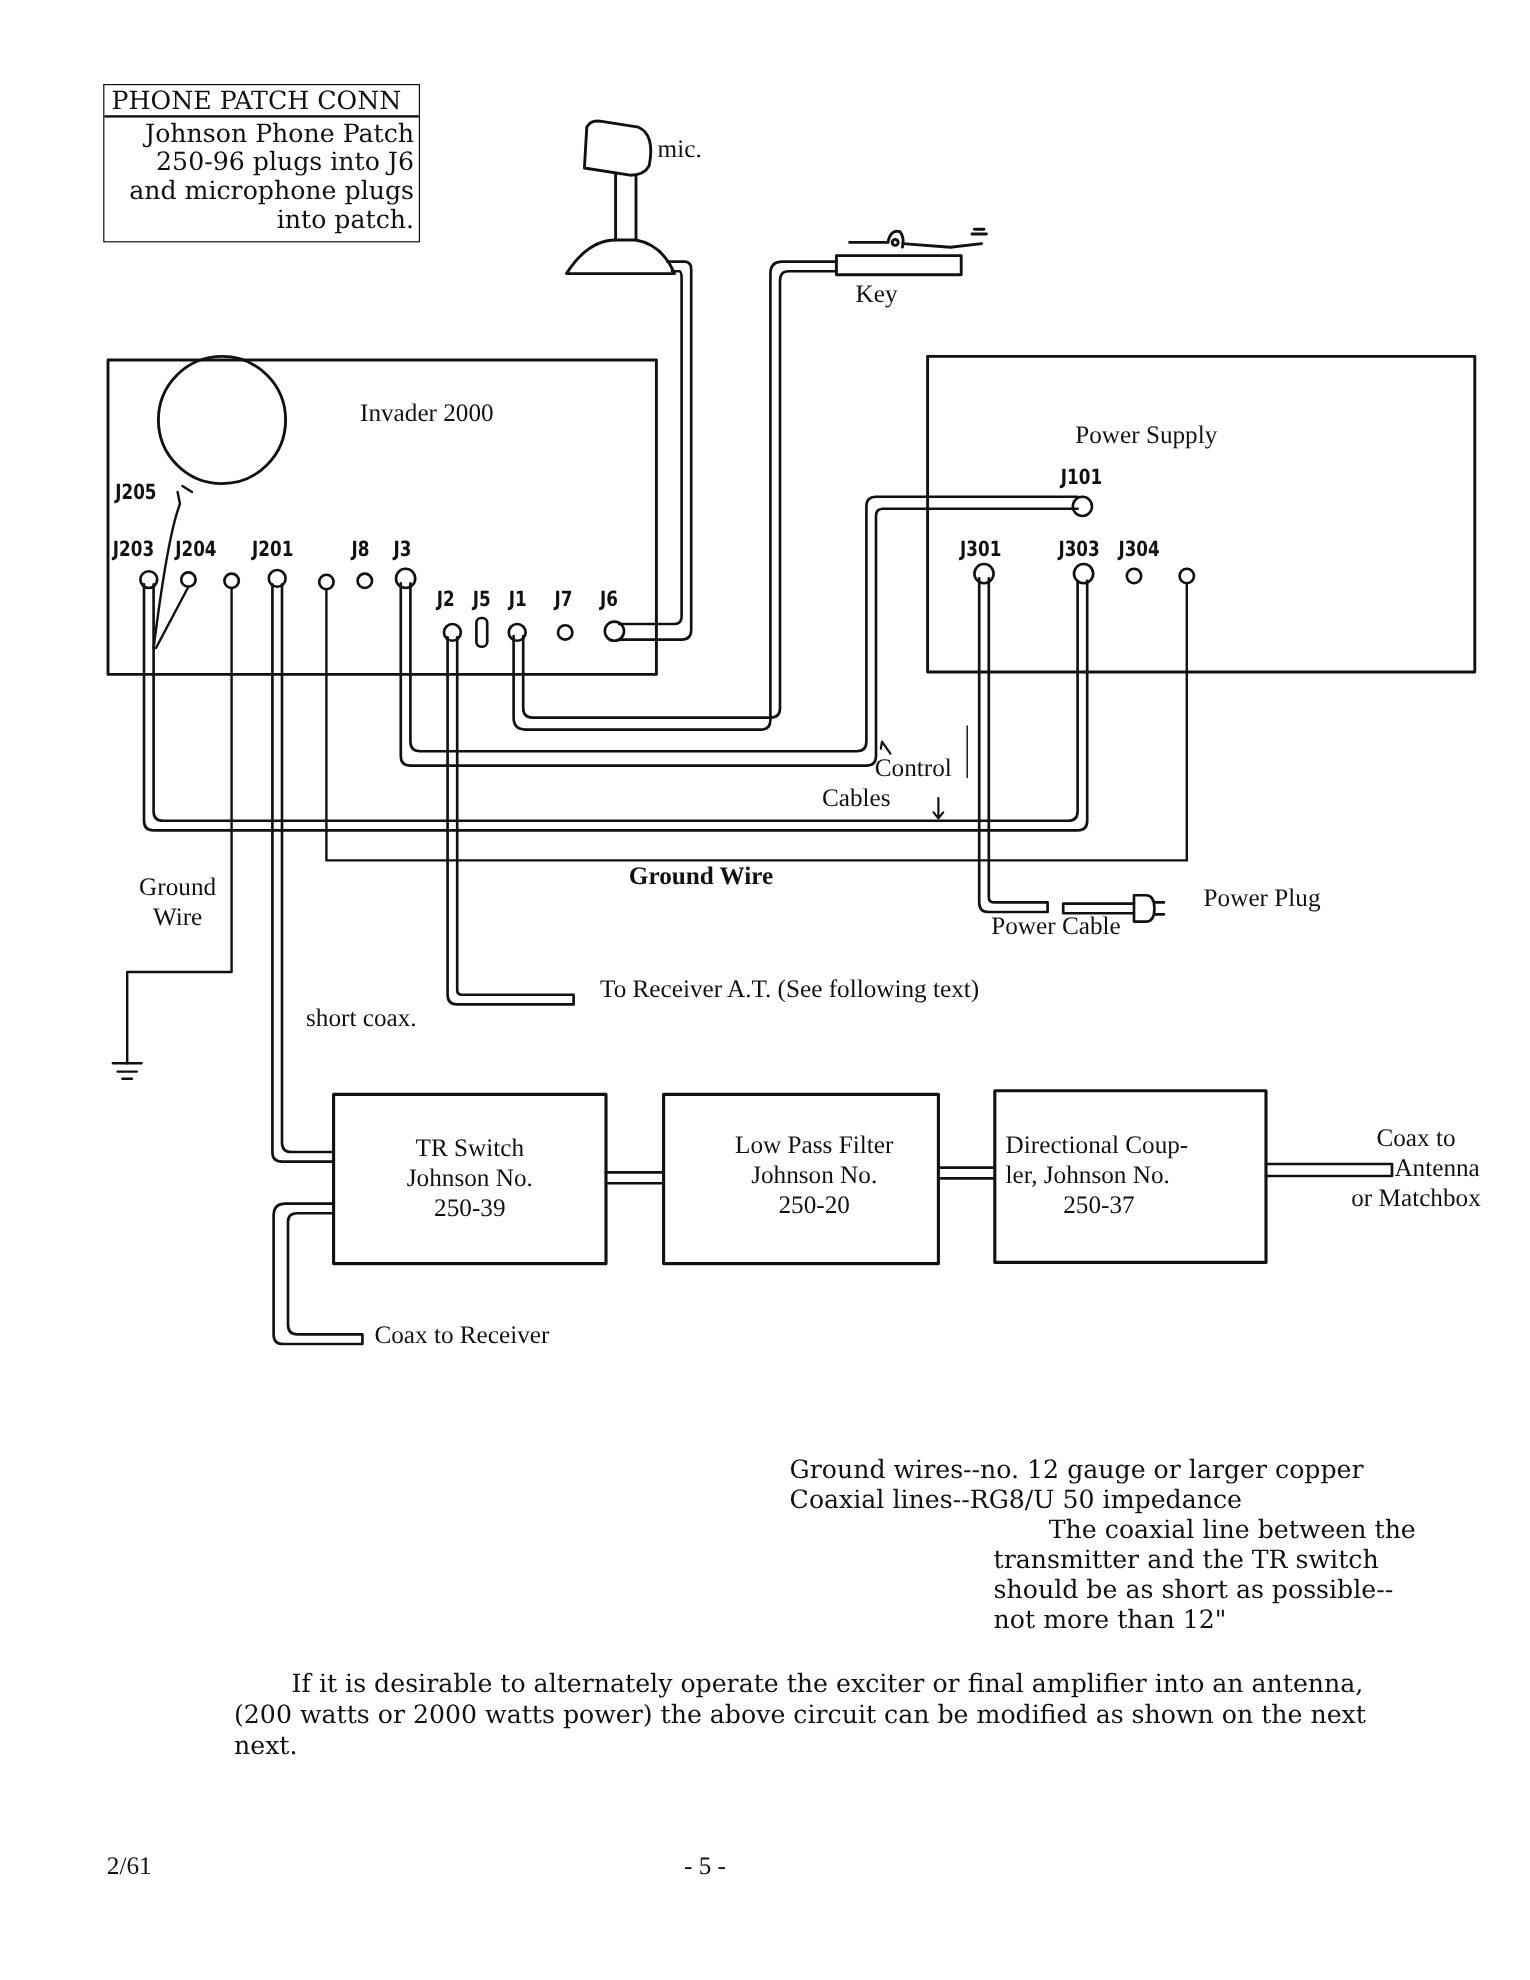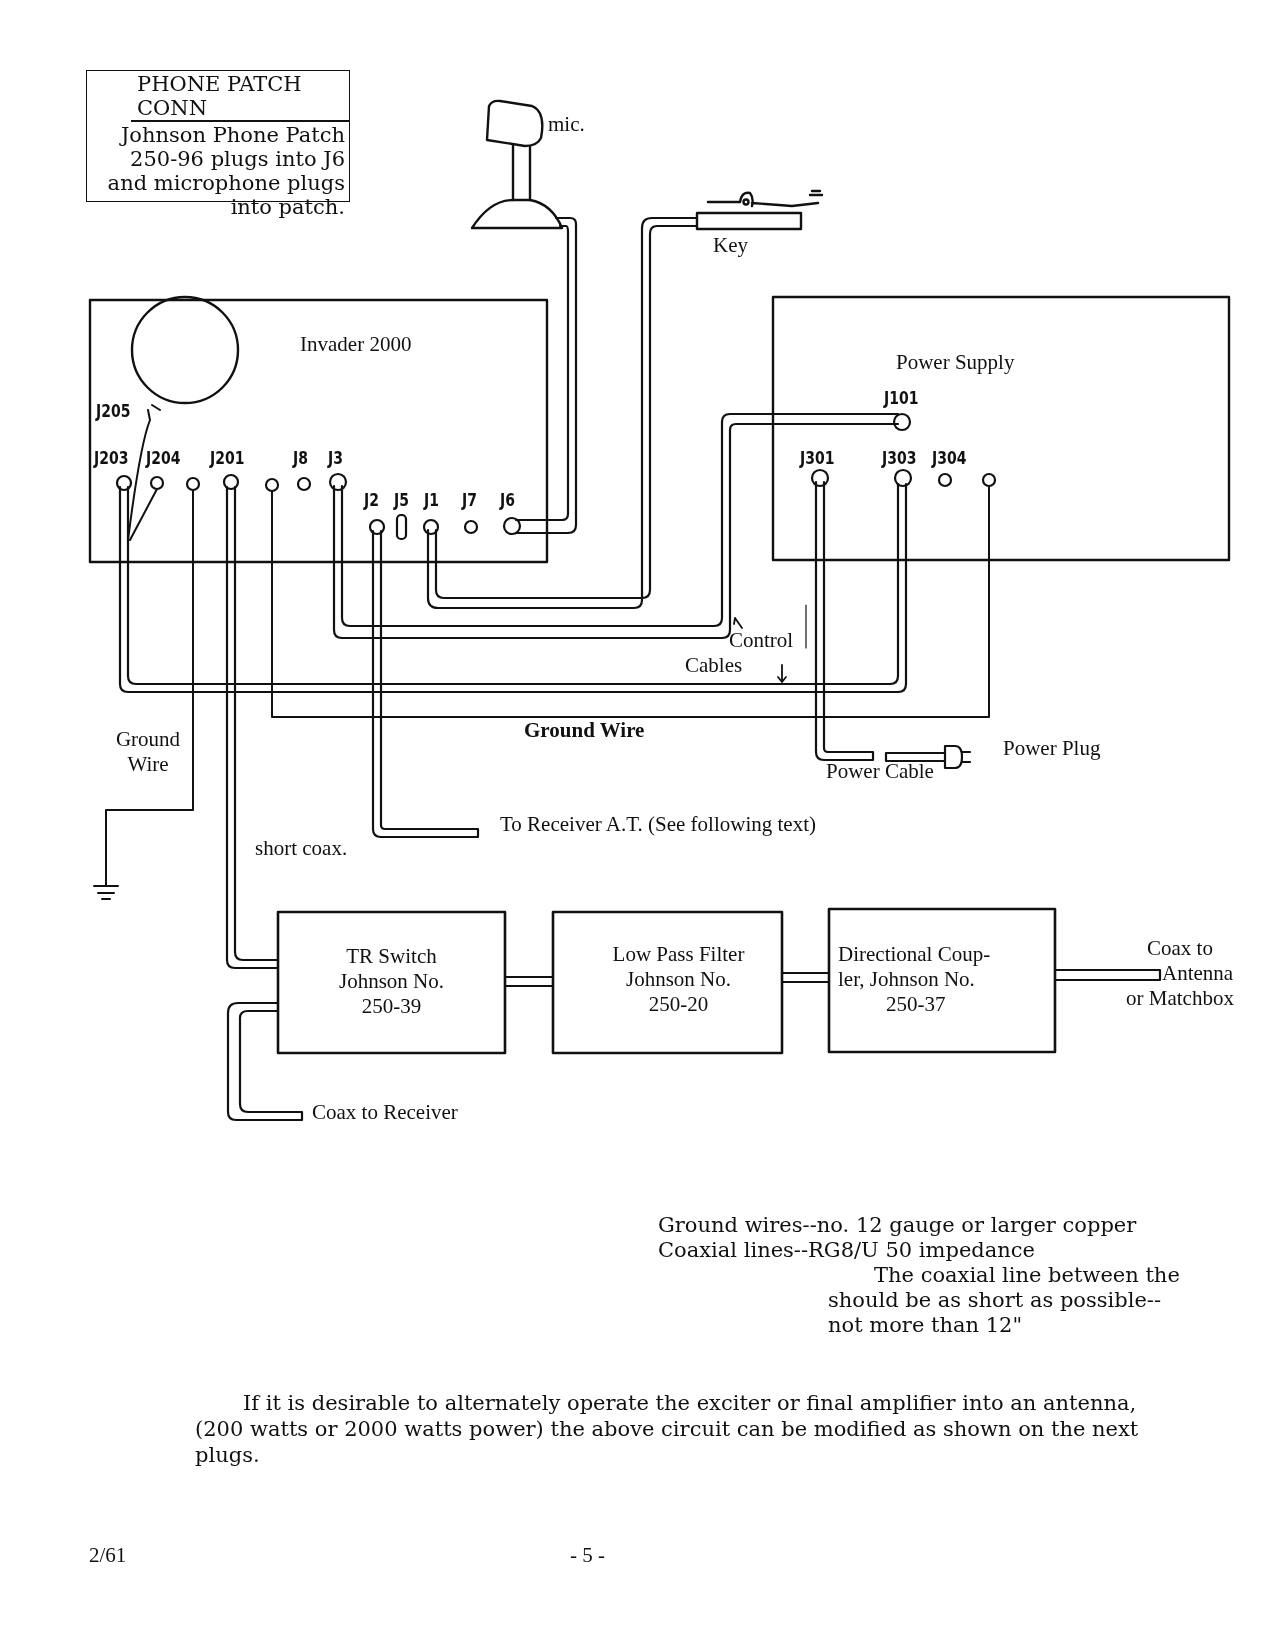--- a/index.html
+++ b/index.html
@@ -3,21 +3,21 @@
 <meta charset="utf-8">
 <style>
   html, body { margin:0; padding:0; background:#ffffff; }
   body { width:1275px; height:1650px; position:relative; overflow:hidden;
          font-family:"DejaVu Serif","Liberation Serif",serif; color:#111; }
   #diagram { position:absolute; left:0; top:0; }
   .t { position:absolute; font-family:"Liberation Serif","DejaVu Serif",serif; font-size:21px; line-height:25px; color:#111; white-space:nowrap; }
   .jl { position:absolute; font-family:"DejaVu Sans","Liberation Sans",sans-serif; font-weight:bold; font-size:14px; letter-spacing:0px; color:#111; white-space:nowrap; transform:scaleY(1.25); }
   .c { text-align:center; }
   .patch { position:absolute; left:86px; top:70px; width:262px; height:130px; border-left:1.5px solid #111; border-right:1.5px solid #111; border-bottom:1.5px solid #111; border-top:1.5px solid #111; }
-  .patch .hdr { border-bottom:2px solid #111; padding:1px 4px 0 6px; font-size:21px; line-height:24px;margin-left:44px; }
+  .patch .hdr { border-bottom:2px solid #111; padding:1px 4px 0 6px; font-size:21px; line-height:24px; }
   .patch .body { padding:1px 4px 0 12px; font-size:21px; line-height:24px;text-align:right; }
   .notes { position:absolute; left:658px; top:1213px; font-size:21px; line-height:25px; }
   .para { position:absolute; left:195px; top:1390px; width:1000px; font-size:21px; line-height:26px; }
 </style>
 </head>
 <body>
 
 <svg id="diagram" width="1275" height="1650" viewBox="0 0 1275 1650" xmlns="http://www.w3.org/2000/svg">
   <g fill="none" stroke="#111" stroke-width="2.4" stroke-linejoin="round" stroke-linecap="round">
 
@@ -180,24 +180,25 @@
 <div class="t" style="left:838px;top:942px;width:215px;">
   <div>Directional Coup-</div>
   <div>ler, Johnson No.</div>
   <div style="padding-left:48px;">250-37</div>
 </div>
 
 <div class="notes">
   <div>Ground wires--no. 12 gauge or larger copper</div>
   <div>Coaxial lines--RG8/U 50 impedance</div>
   <div style="padding-left:216px;">The coaxial line between the</div>
+  <div style="padding-left:170px;">transmitter and the TR switch</div>
   <div style="padding-left:170px;">should be as short as possible--</div>
   <div style="padding-left:170px;">not more than 12"</div>
 </div>
 
 <div class="para">
   <div style="padding-left:48px;">If it is desirable to alternately operate the exciter or final amplifier into an antenna,</div>
   <div>(200 watts or 2000 watts power) the above circuit can be modified as shown on the next</div>
-  <div>plugs.</div>
+  <div>next.</div>
 </div>
 
 <div class="t" style="left:89px;top:1543px;">2/61</div>
 <div class="t" style="left:570px;top:1543px;">- 5 -</div>
 
 </body></html>

